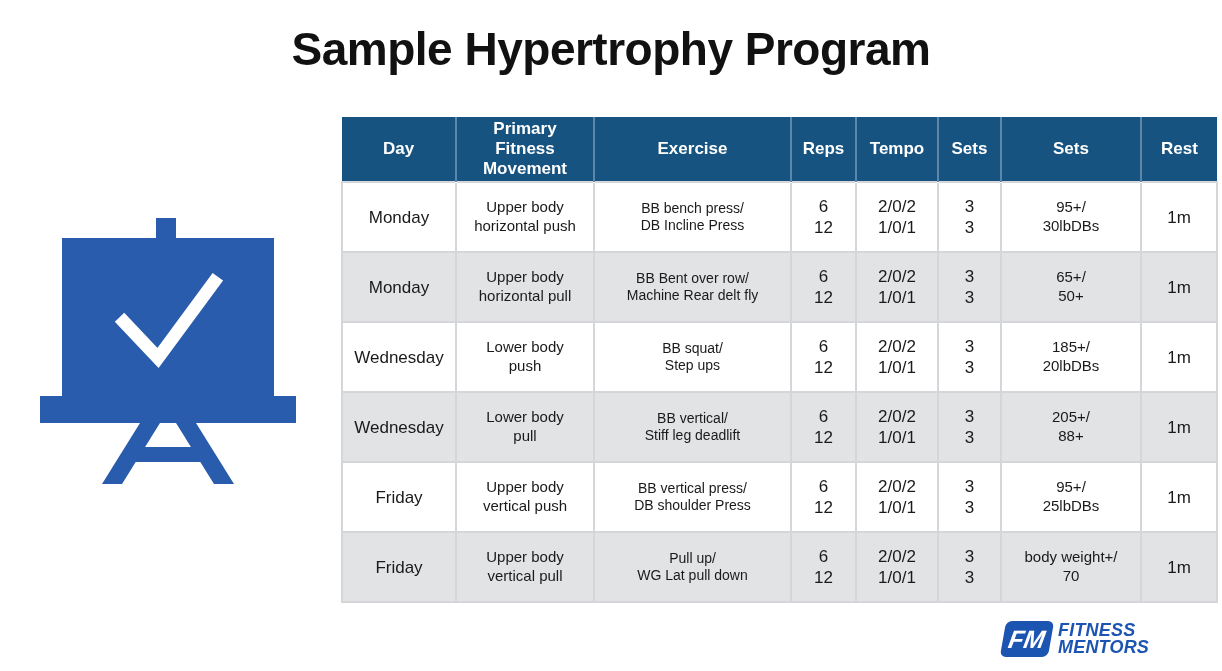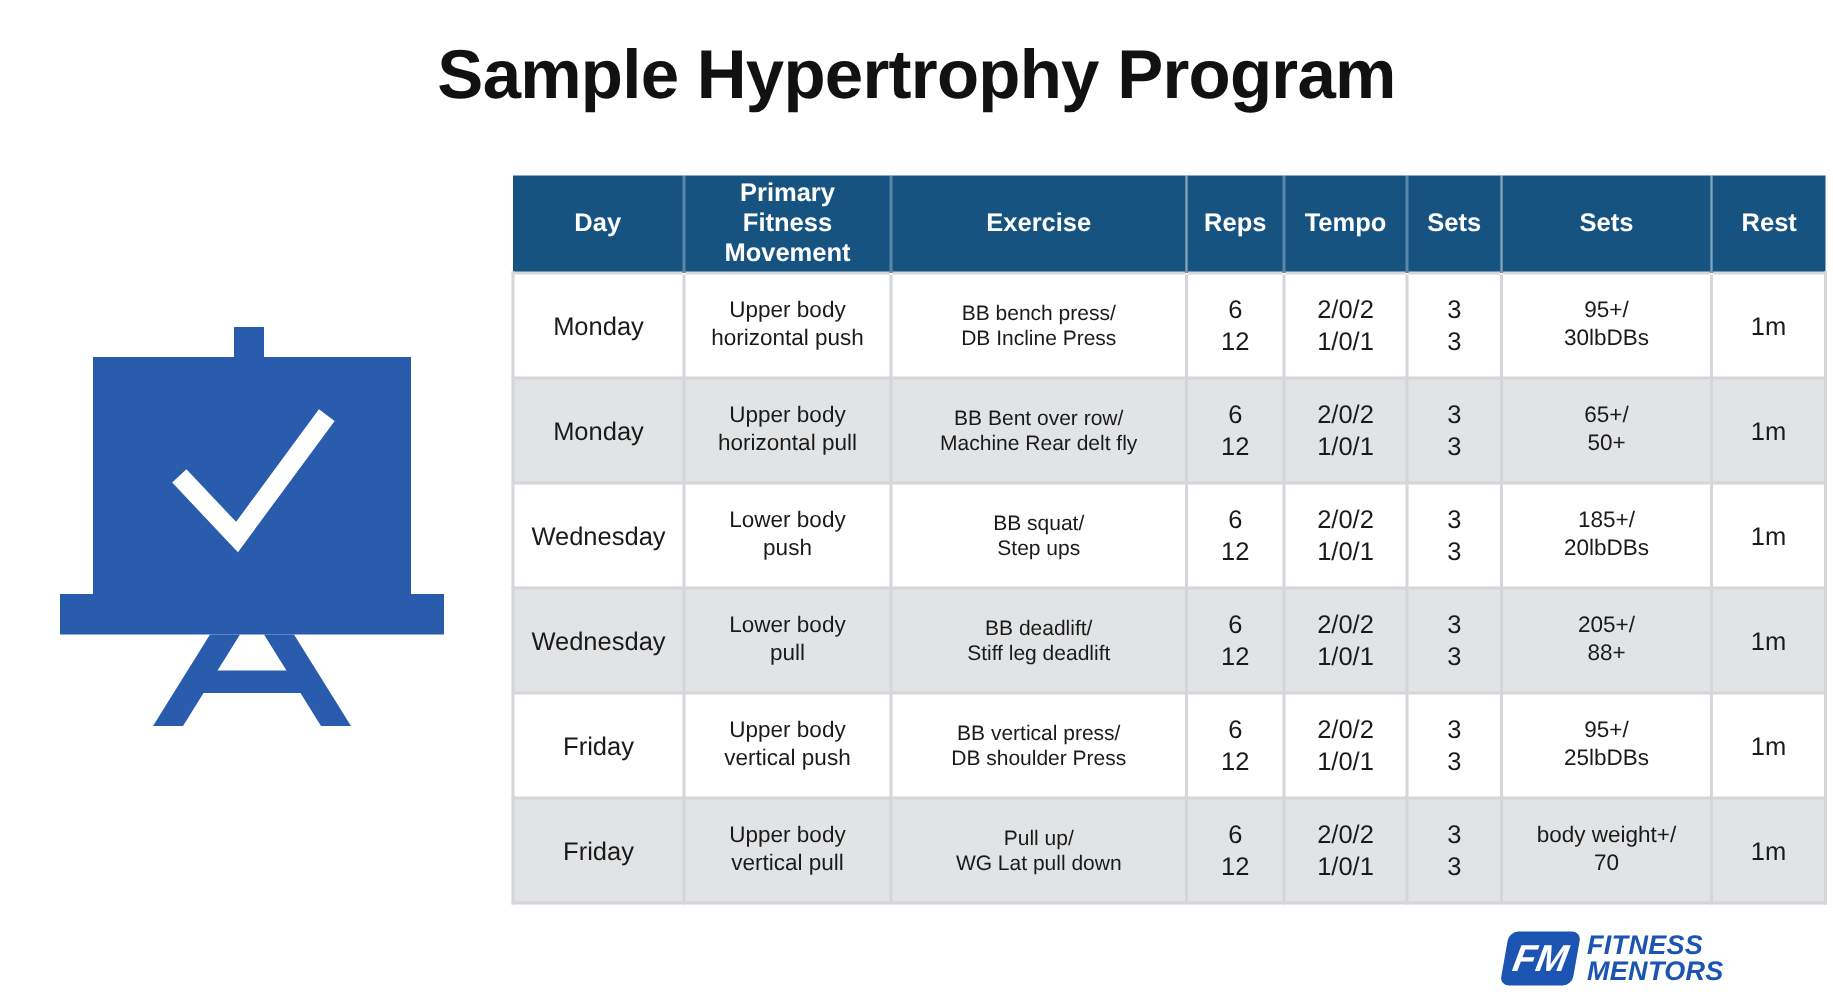--- a/index.html
+++ b/index.html
@@ -280,21 +280,21 @@
           </tr>
           <tr class="alt">
             <td class="col-day">
               <div>Wednesday</div>
             </td>
             <td class="col-movement">
               <div>Lower body</div>
               <div>pull</div>
             </td>
             <td class="col-exercise">
-              <div>BB deadlift/</div>
+              <div>BB vertical/</div>
               <div>Stiff leg deadlift</div>
             </td>
             <td class="col-reps">
               <div>6</div>
               <div>12</div>
             </td>
             <td class="col-tempo">
               <div>2/0/2</div>
               <div>1/0/1</div>
             </td>

